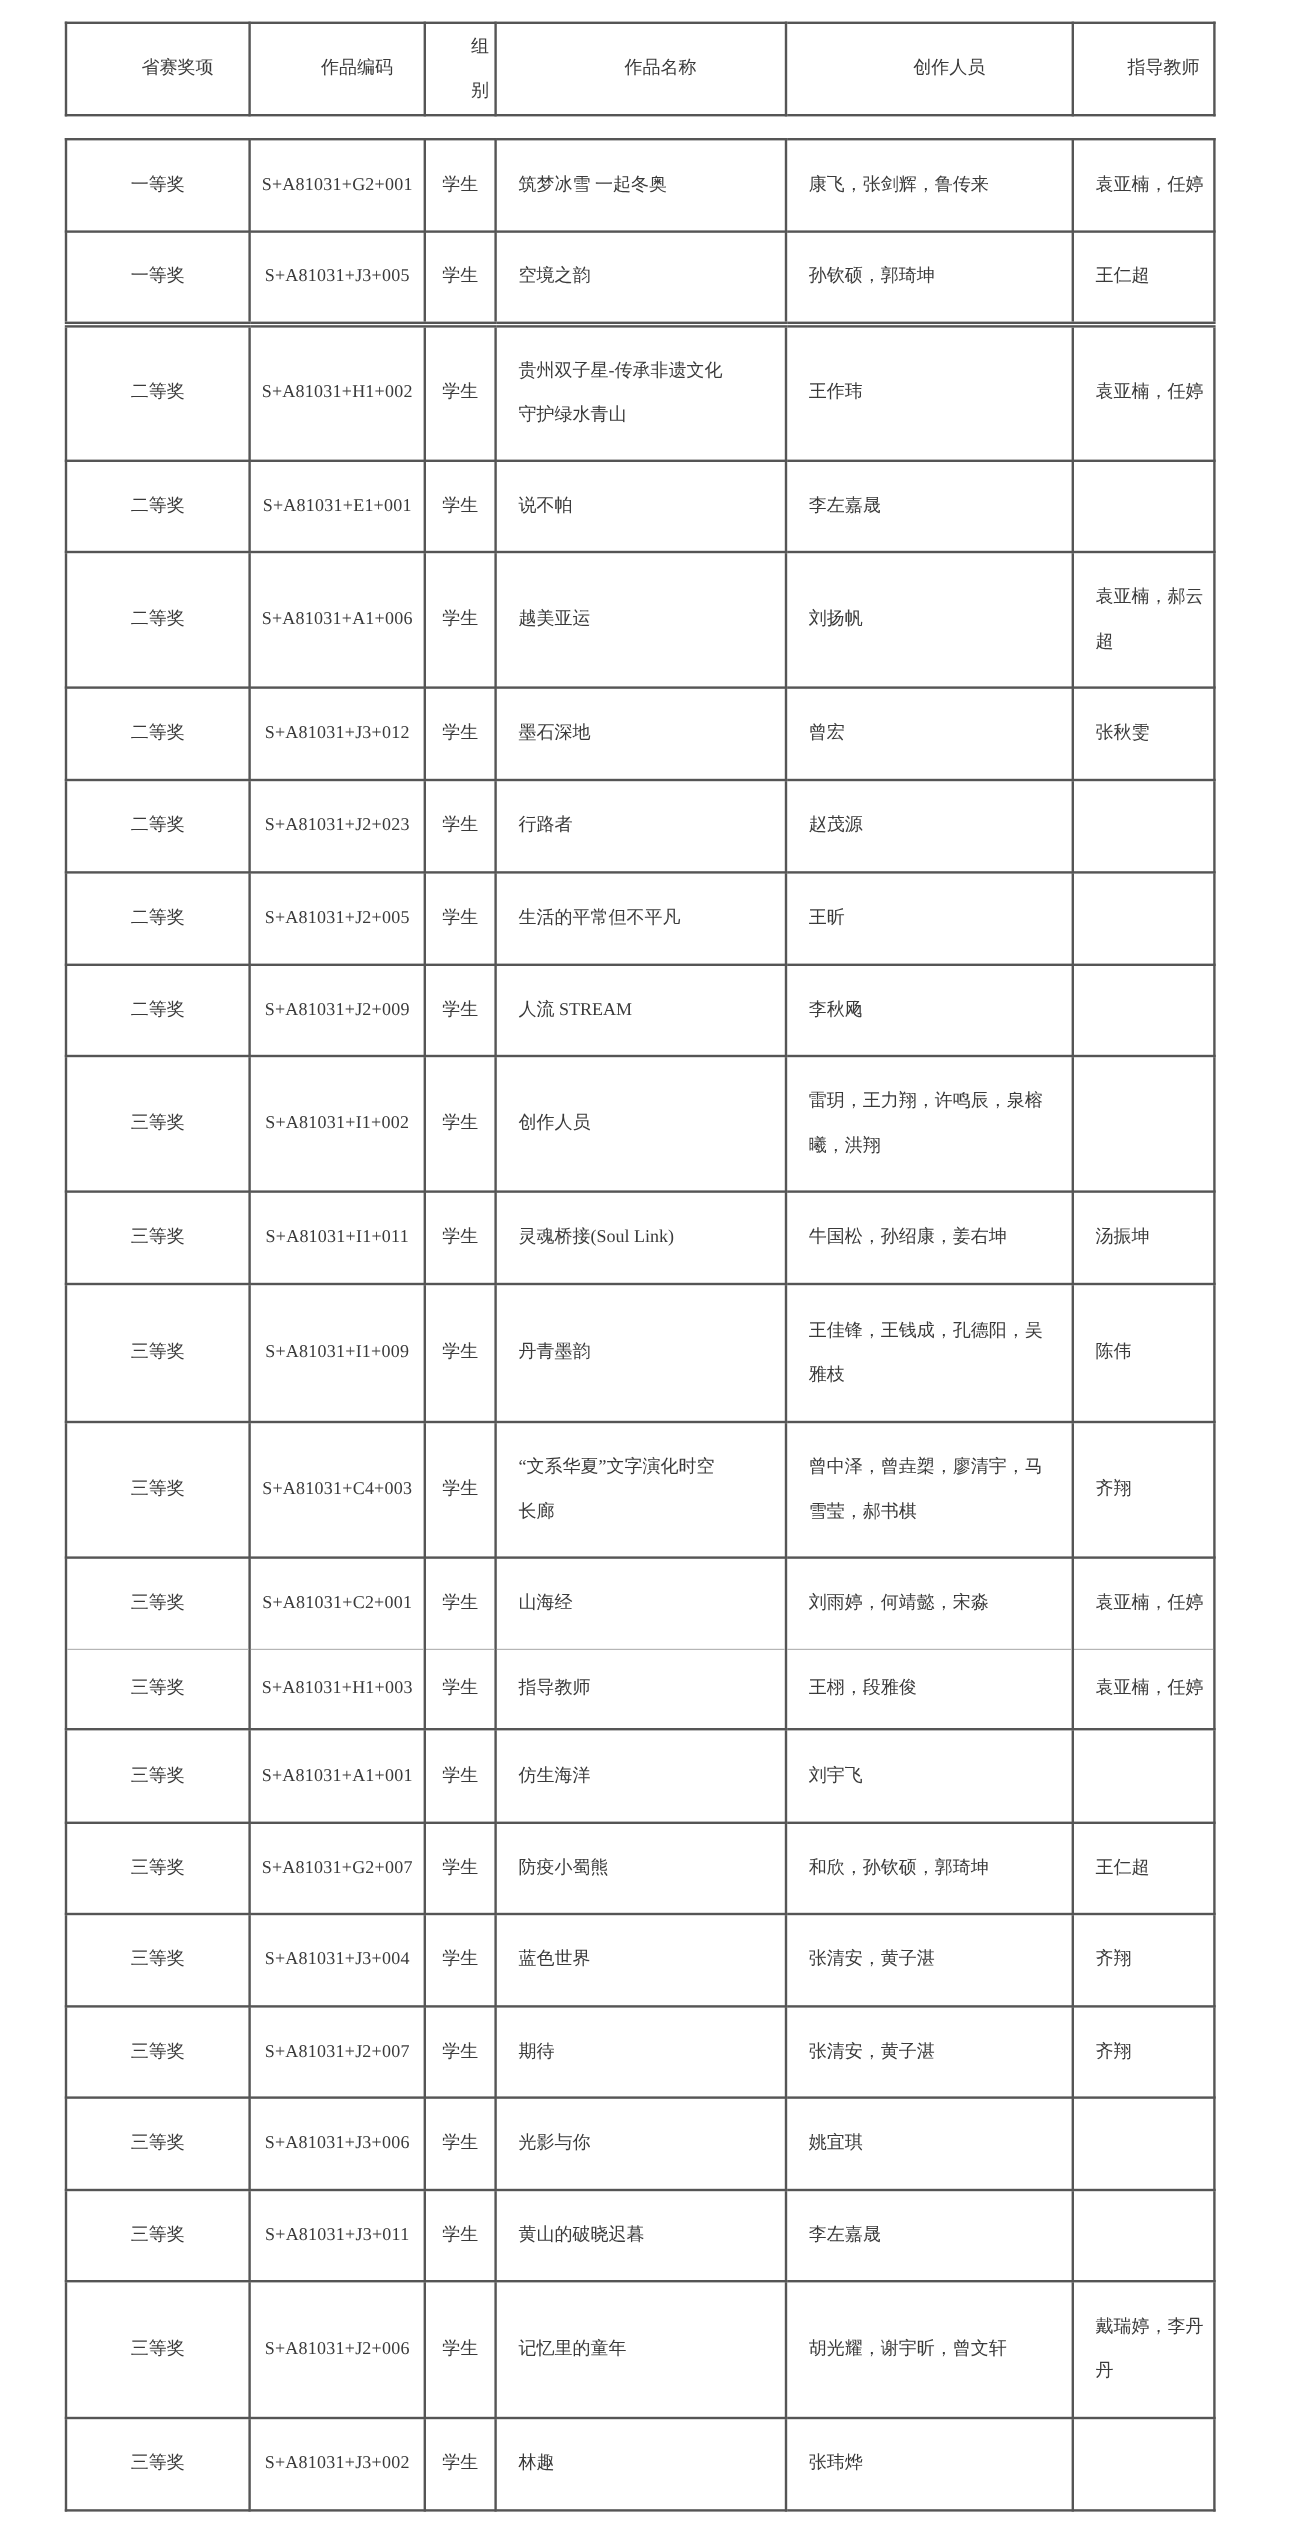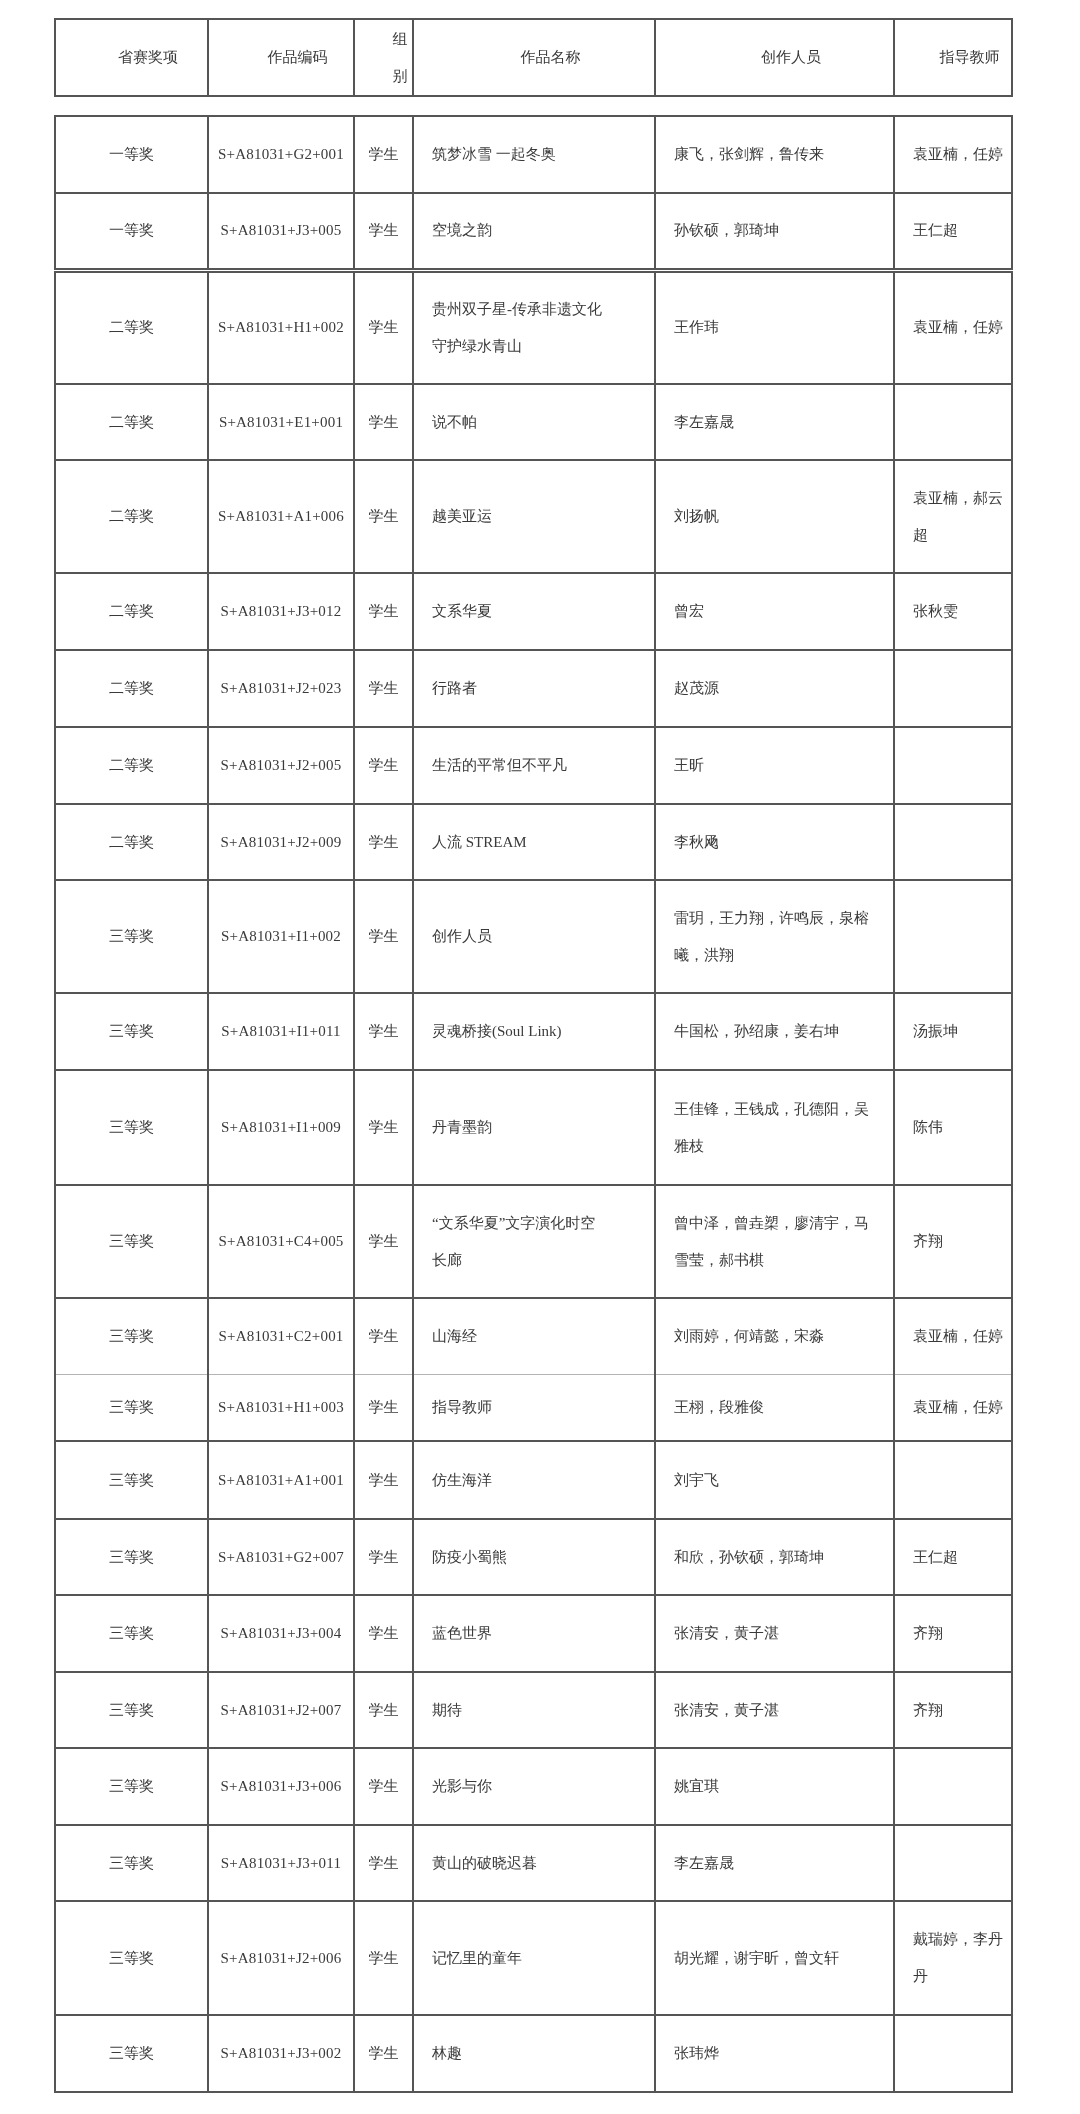--- a/index.html
+++ b/index.html
@@ -117,21 +117,21 @@
     <td class="c">学生</td>
     <td class="l">越美亚运</td>
     <td class="l">刘扬帆</td>
     <td class="l">袁亚楠，郝云
 超</td>
   </tr>
   <tr style="height:77px">
     <td class="c">二等奖</td>
     <td class="c code">S+A81031+J3+012</td>
     <td class="c">学生</td>
-    <td class="l">文系华夏</td>
+    <td class="l">墨石深地</td>
     <td class="l">曾宏</td>
     <td class="l">张秋雯</td>
   </tr>
   <tr style="height:77px">
     <td class="c">二等奖</td>
     <td class="c code">S+A81031+J2+023</td>
     <td class="c">学生</td>
     <td class="l">行路者</td>
     <td class="l">赵茂源</td>
     <td class="l"></td>
@@ -173,21 +173,21 @@
     <td class="c">三等奖</td>
     <td class="c code">S+A81031+I1+009</td>
     <td class="c">学生</td>
     <td class="l">丹青墨韵</td>
     <td class="l">王佳锋，王钱成，孔德阳，吴
 雅枝</td>
     <td class="l">陈伟</td>
   </tr>
   <tr style="height:113px">
     <td class="c">三等奖</td>
-    <td class="c code">S+A81031+C4+005</td>
+    <td class="c code">S+A81031+C4+003</td>
     <td class="c">学生</td>
     <td class="l">“文系华夏”文字演化时空
 长廊</td>
     <td class="l">曾中泽，曾垚槊，廖清宇，马
 雪莹，郝书棋</td>
     <td class="l">齐翔</td>
   </tr>
   <tr class="light-bottom" style="height:76px">
     <td class="c">三等奖</td>
     <td class="c code">S+A81031+C2+001</td>

